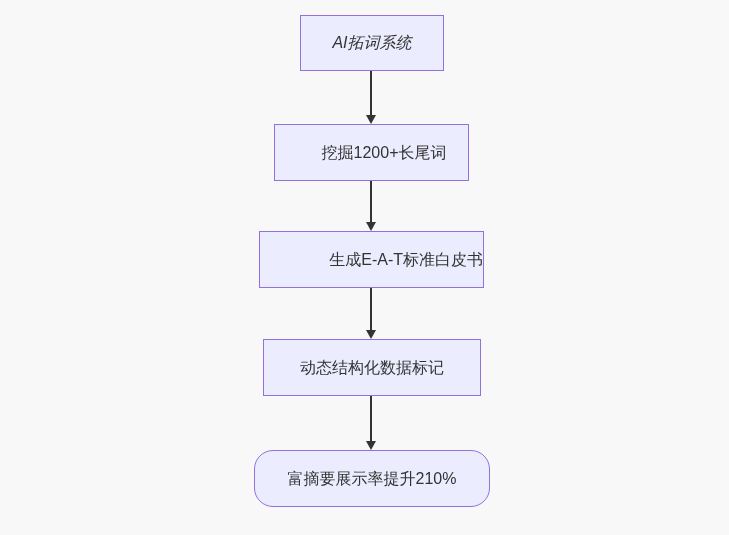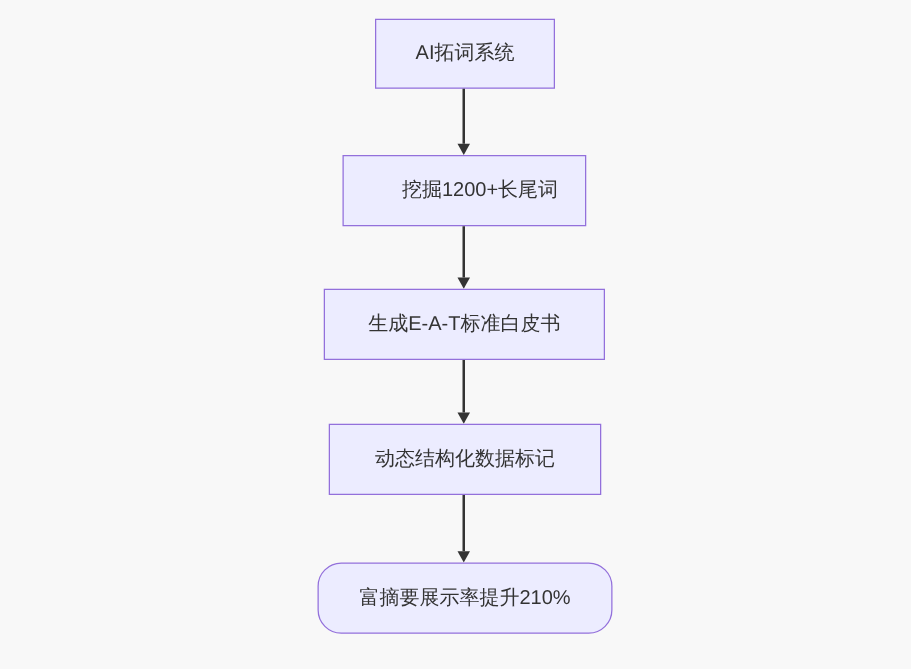--- a/index.html
+++ b/index.html
@@ -27,23 +27,23 @@
     border: 1px solid #9370DB;
     color: #333333;
     font-size: 16px;
     line-height: 1;
     display: flex;
     align-items: center;
     justify-content: center;
     text-align: center;
     white-space: nowrap;
   }
-  .node-1 { left: 300px; top: 15px;  width: 144px; height: 56px; }
+  .node-1 { left: 300px; top: 15px;  width: 144px; height: 56px; font-style: italic; }
   .node-2 { left: 274px; top: 124px; width: 195px; height: 57px; padding-left: 25px; }
-  .node-3 { left: 259px; top: 231px; width: 225px; height: 57px; }
+  .node-3 { left: 259px; top: 231px; width: 225px; height: 57px; justify-content: flex-end; }
   .node-4 { left: 263px; top: 339px; width: 218px; height: 57px; }
   .node-5 { left: 254px; top: 450px; width: 236px; height: 57px; border-radius: 19px; }
 
   .flow-arrow {
     position: absolute;
     left: 366px;
     width: 10px;
     display: flex;
     flex-direction: column;
     align-items: center;

